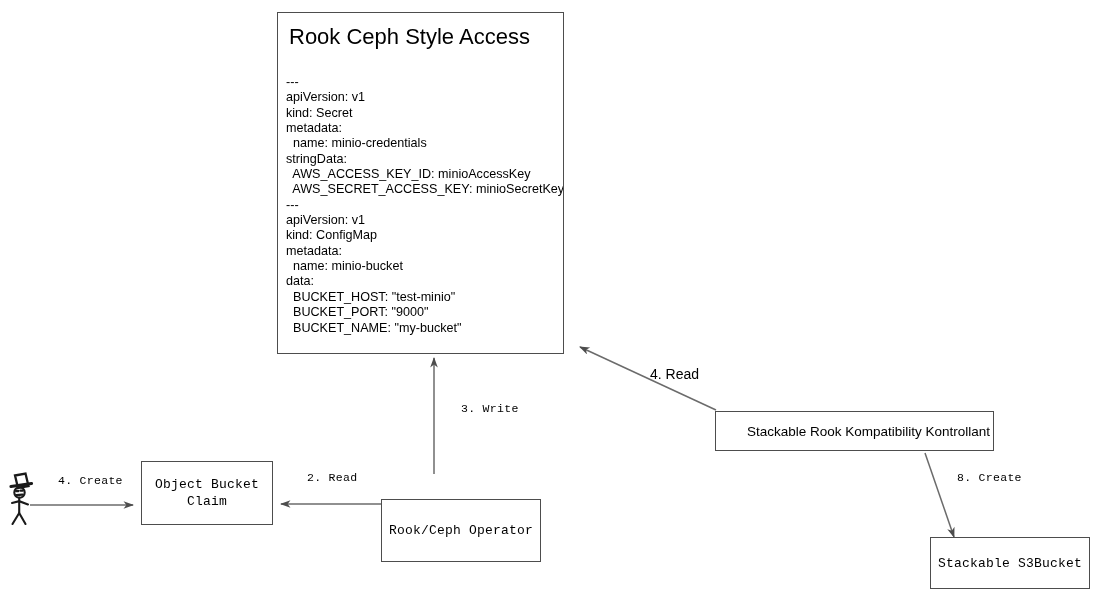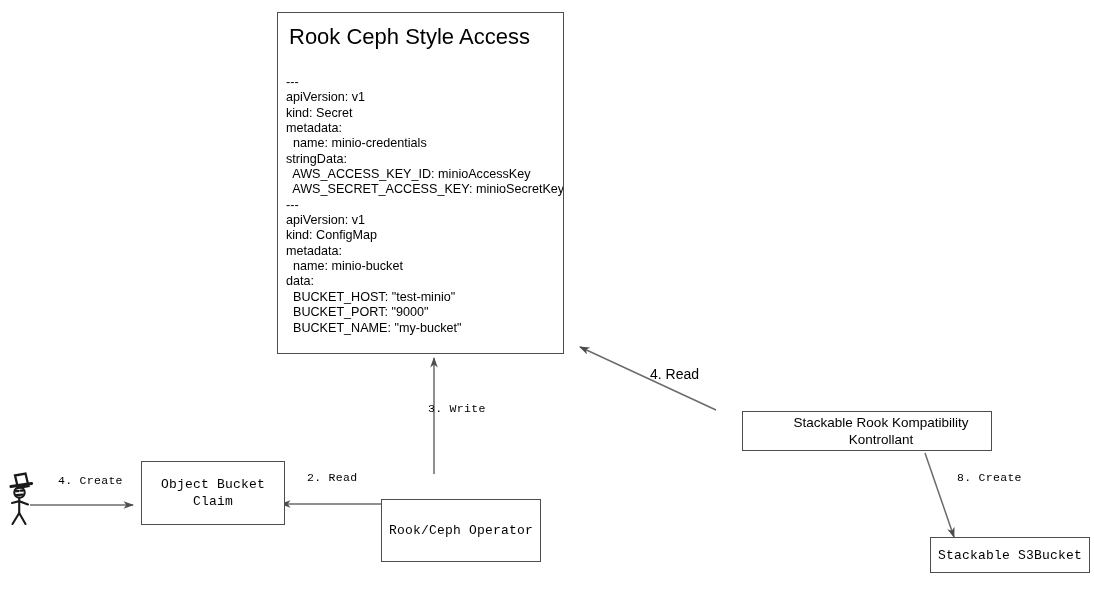--- a/index.html
+++ b/index.html
@@ -174,38 +174,38 @@
 apiVersion: v1
 kind: ConfigMap
 metadata:
   name: minio-bucket
 data:
   BUCKET_HOST: "test-minio"
   BUCKET_PORT: "9000"
   BUCKET_NAME: "my-bucket"</div>
 </div>
 
-<div class="box mono" style="left:141px; top:461px; width:144px; height:64px;">
+<div class="box mono" style="left:141px; top:461px; width:132px; height:64px;">
   <span style="white-space:pre-line;">Object Bucket
 Claim</span>
 </div>
 
 <div class="box mono" style="left:381px; top:499px; width:160px; height:63px;text-align:center;">
   <span>Rook/Ceph Operator</span>
 </div>
 
-<div class="box sans" style="left:742px; top:411px; width:250px; height:40px;padding-left:28px;">
+<div class="box sans" style="left:715px; top:411px; width:279px; height:40px;padding-left:28px;">
   <span>Stackable Rook Kompatibility Kontrollant</span>
 </div>
 
-<div class="box mono" style="left:930px; top:537px; width:160px; height:36px;text-align:center;">
+<div class="box mono" style="left:930px; top:537px; width:160px; height:52px;text-align:center;">
   <span>Stackable S3Bucket</span>
 </div>
 
 <div class="alabel mono" style="left:58px; top:474px;">4. Create</div>
 
 <div class="alabel mono" style="left:307px; top:471px;">2. Read</div>
 
-<div class="alabel mono" style="left:428px; top:402px;">3. Write</div>
+<div class="alabel mono" style="left:461px; top:402px;">3. Write</div>
 
 <div class="alabel sans" style="left:650px; top:366px;">4. Read</div>
 
 <div class="alabel mono" style="left:957px; top:471px;">8. Create</div>
 
 </body></html>

